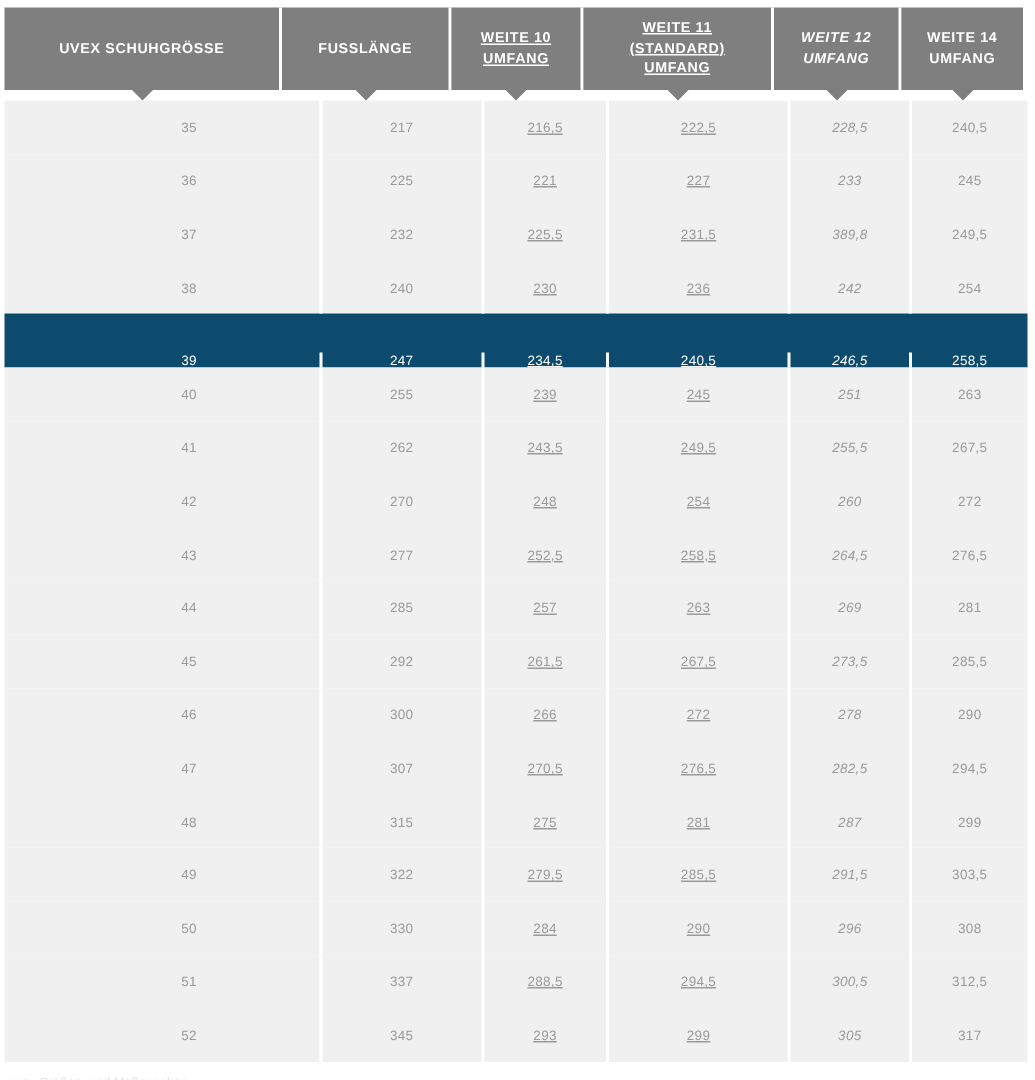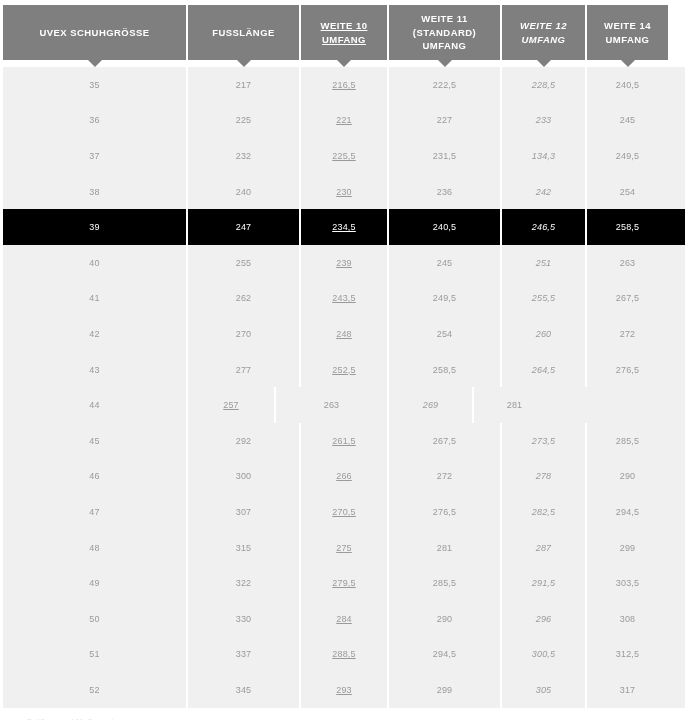--- a/index.html
+++ b/index.html
@@ -56,49 +56,50 @@
     width: 0; height: 0;
     border-left: 7px solid transparent;
     border-right: 7px solid transparent;
     border-top: 7px solid #7f7f7f;
   }
 
   
   .c0 { width: 185px; }
   .c1 { width: 113px; }
   .c2 { width:  88px; text-decoration: underline; }
-  .c3 { width: 113px; }
+  .c3 { width: 127px; text-decoration: underline; }
   .c4 { width:  85px; font-style: italic; }
   .c5 { width:  81px; }
 
   
   .table-body {
     width: 682px;
     margin-top: 7px;
   }
 
   .tr {
     display: flex;
     height: 35.6px;
     background: #f0f0f0;
+    padding-left: 36px;
   }
 
   .td {
     font-size: 9px;
     color: #9a9a9a;
     text-align: center;
     display: flex;
     align-items: center;
     justify-content: center;
     border-right: 2px solid #ffffff;
     letter-spacing: 0.2px;
   }
   .td:last-child { border-right: none; }
 
-  .tr.highlight { background: #000000; }
+  .tr.highlight { background: #0c4a6e; align-items: flex-end; }
   .tr.highlight .td { color: #ffffff; }
 
   
   .chart-caption {
     margin-top: 9px;
     padding-left: 3px;
     font-size: 8px;
     color: #e2e2e2;
     letter-spacing: 0.2px;
   }
@@ -150,21 +151,21 @@
         <div class="td c2">221</div>
         <div class="td c3">227</div>
         <div class="td c4">233</div>
         <div class="td c5">245</div>
       </div>
       <div class="tr">
         <div class="td c0">37</div>
         <div class="td c1">232</div>
         <div class="td c2">225,5</div>
         <div class="td c3">231,5</div>
-        <div class="td c4">134,3</div>
+        <div class="td c4">389,8</div>
         <div class="td c5">249,5</div>
       </div>
       <div class="tr">
         <div class="td c0">38</div>
         <div class="td c1">240</div>
         <div class="td c2">230</div>
         <div class="td c3">236</div>
         <div class="td c4">242</div>
         <div class="td c5">254</div>
       </div>
@@ -203,20 +204,21 @@
       <div class="tr">
         <div class="td c0">43</div>
         <div class="td c1">277</div>
         <div class="td c2">252,5</div>
         <div class="td c3">258,5</div>
         <div class="td c4">264,5</div>
         <div class="td c5">276,5</div>
       </div>
       <div class="tr">
         <div class="td c0">44</div>
+        <div class="td c1">285</div>
         <div class="td c2">257</div>
         <div class="td c3">263</div>
         <div class="td c4">269</div>
         <div class="td c5">281</div>
       </div>
       <div class="tr">
         <div class="td c0">45</div>
         <div class="td c1">292</div>
         <div class="td c2">261,5</div>
         <div class="td c3">267,5</div>

